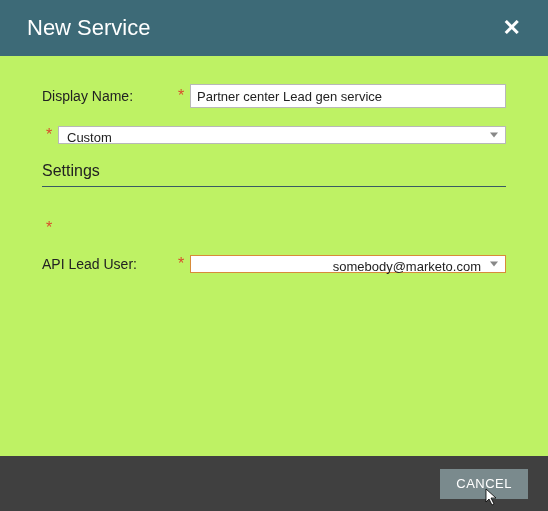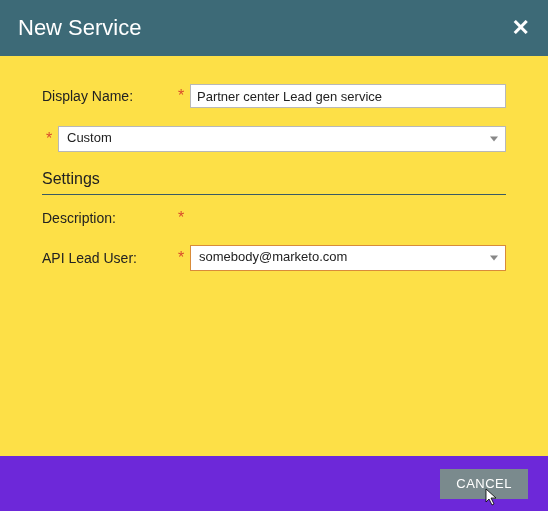--- a/index.html
+++ b/index.html
@@ -21,37 +21,37 @@
       flex-direction: column;
       background: #8db8c2;
     }
     .titlebar {
       background: #3d6a77;
       color: #fff;
       height: 56px;
       display: flex;
       align-items: center;
       justify-content: space-between;
-      padding: 0 18px;
+      padding: 0 27px;
     }
     .titlebar-title {
       font-size: 22px;
       font-weight: 400;
     }
     .close-btn {
       color: #fff;
       font-size: 22px;
       line-height: 1;
       cursor: pointer;
       font-weight: bold;
     }
     .content {
       flex: 1;
       padding: 28px 42px 10px 42px;
-      background: #fde047;
+      background: #bef264;
       color: #2b2b2b;
     }
     .form-row {
       display: flex;
       align-items: center;
       margin-bottom: 18px;
     }
     .form-label {
       width: 132px;
       font-size: 14px;
@@ -72,52 +72,53 @@
       font-size: 13px;
       padding: 10px 6px;
       color: #222;
     }
     .select-wrap {
       flex: 1;
       position: relative;
     }
     .select-input {
       width: 100%;
-      height: 26px;
+      height: 18px;
       border: 1px solid #b8b8b8;
       background: #fff;
       font-size: 13px;
       padding: 3px 24px 3px 8px;
       color: #222;
     }
     .select-input.highlight {
       border: 1px solid #d88b3a;
+      text-align: right;
     }
     .select-caret {
       position: absolute;
       right: 8px;
       top: 50%;
       transform: translateY(-50%);
       width: 0;
       height: 0;
       border-left: 4px solid transparent;
       border-right: 4px solid transparent;
       border-top: 5px solid #888;
       pointer-events: none;
     }
     .section-heading {
       font-size: 16px;
       color: #222;
       margin-top: 10px;
       padding-bottom: 6px;
       border-bottom: 1px solid #3a5a63;
-      margin-bottom: 14px;
+      margin-bottom: 32px;
     }
     .footer {
-      background: #6d28d9;
+      background: #404040;
       height: 55px;
       display: flex;
       align-items: center;
       justify-content: flex-end;
       padding: 0 20px;
       gap: 26px;
     }
     .btn {
       height: 30px;
       padding: 0 16px;
@@ -164,21 +165,20 @@
       <div class="required">*</div>
       <div class="select-wrap">
         <div class="select-input">Custom</div>
         <div class="select-caret"></div>
       </div>
     </div>
 
     <div class="section-heading">Settings</div>
 
     <div class="form-row">
-      <div class="form-label">Description:</div>
       <div class="required">*</div>
     </div>
 
     <div class="form-row">
       <div class="form-label">API Lead User:</div>
       <div class="required">*</div>
       <div class="select-wrap">
         <div class="select-input highlight">somebody@marketo.com</div>
         <div class="select-caret"></div>
       </div>

